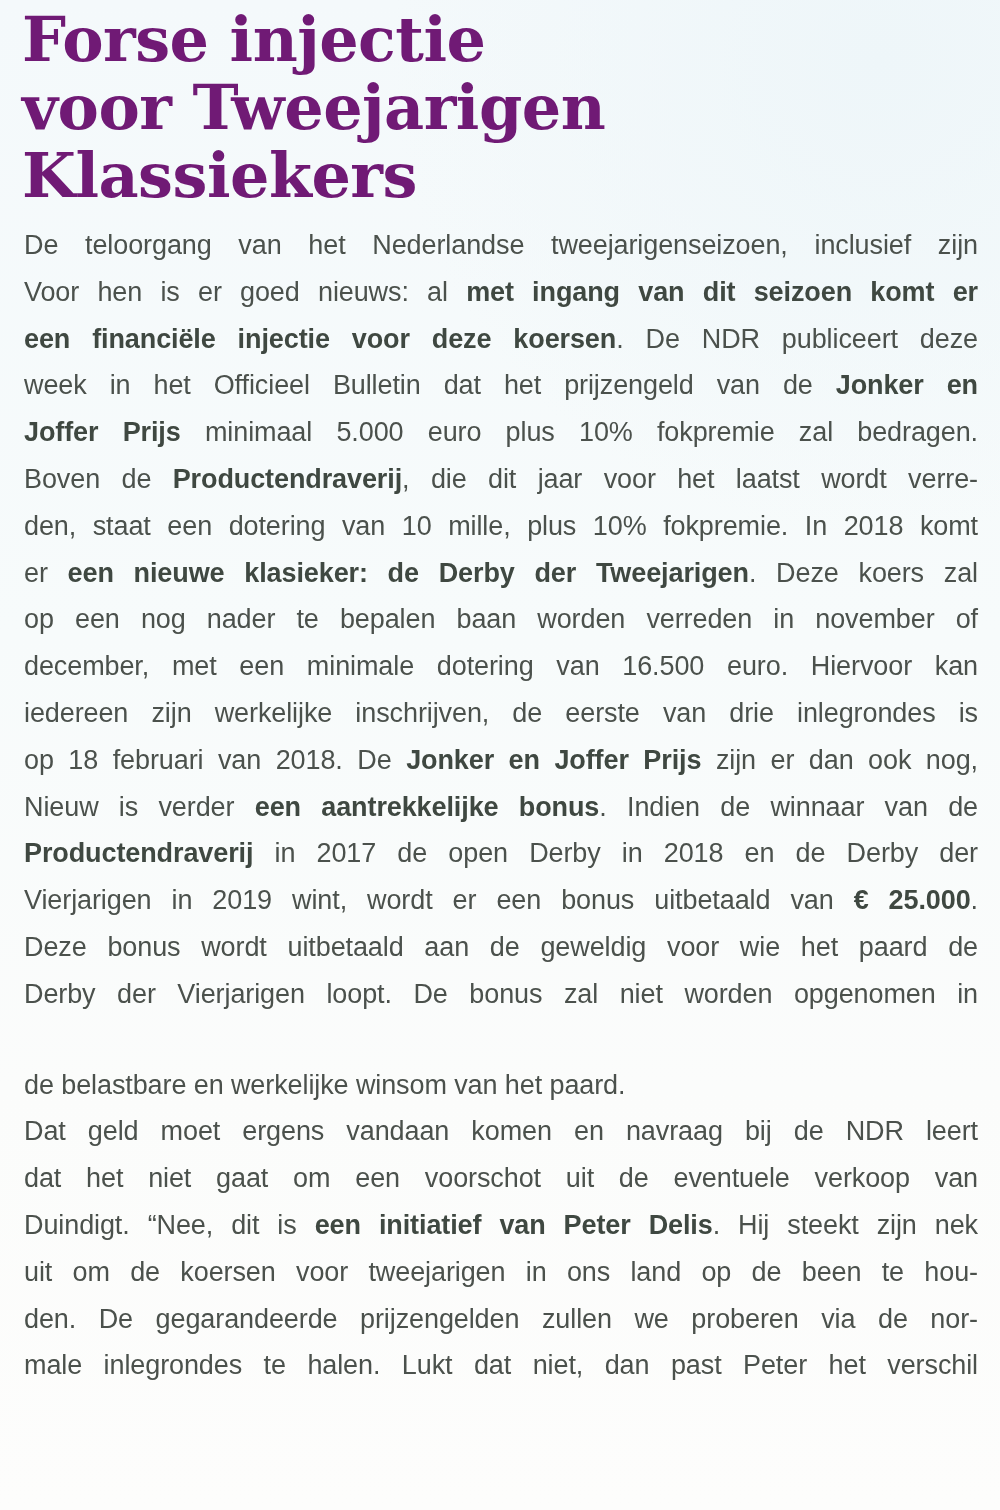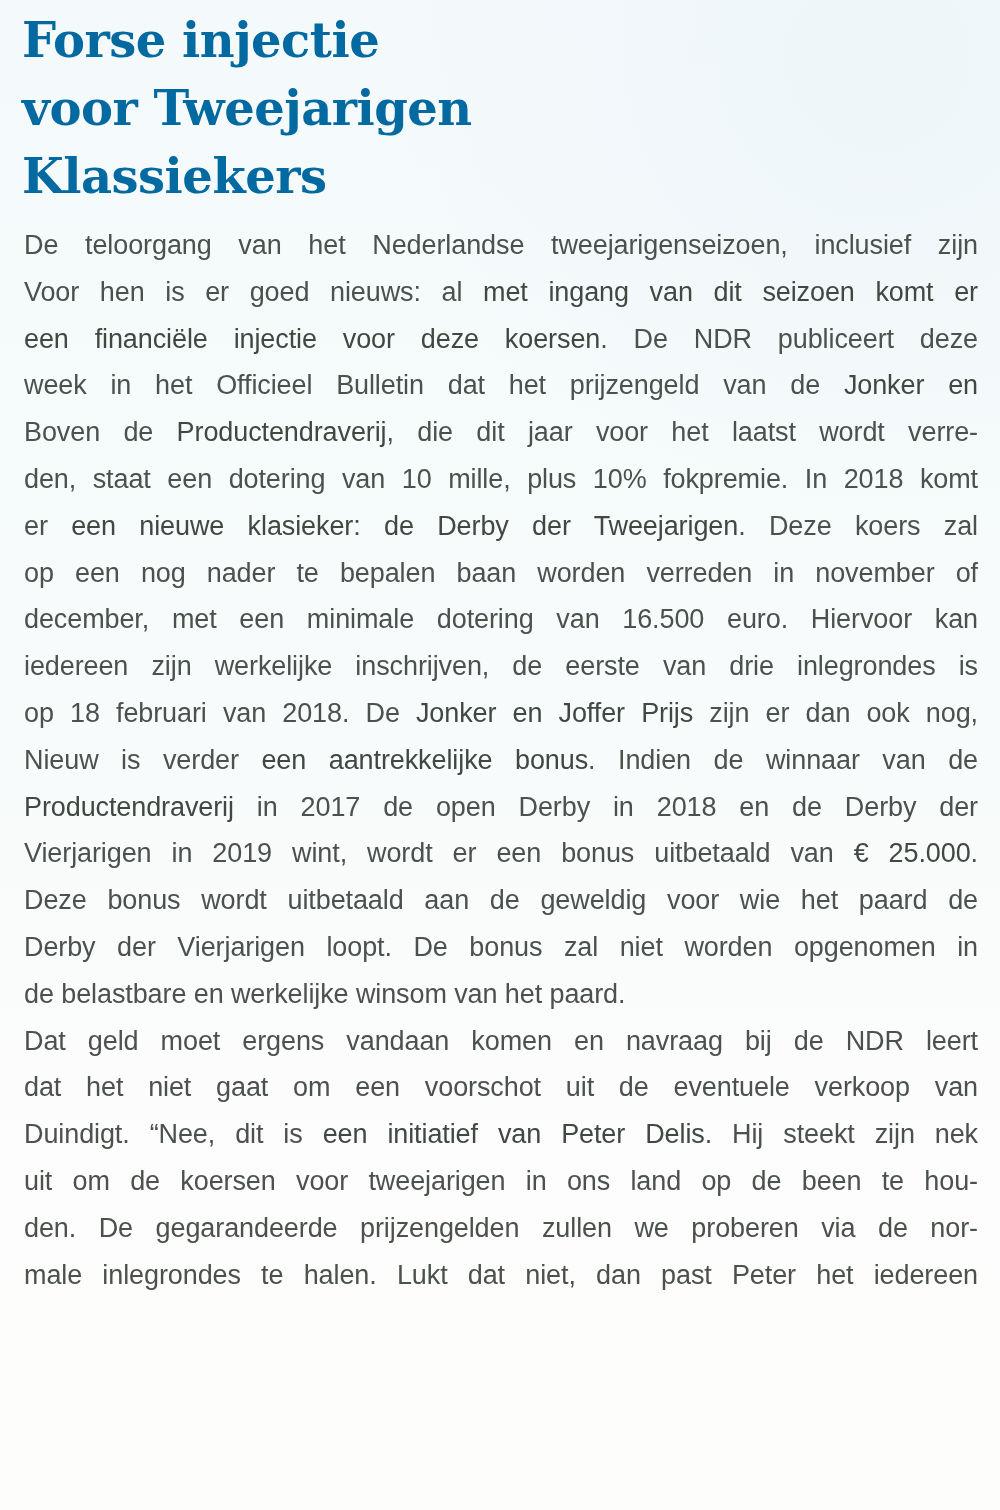--- a/index.html
+++ b/index.html
@@ -32,24 +32,24 @@
   }
 
   
   .headline {
     position: absolute;
     left: 22px;
     top: 6px;
     width: 956px;
     font-family: "DejaVu Serif", "Liberation Serif", serif;
     font-weight: 700;
-    font-size: 48px;
+    font-size: 62px;
     line-height: 68px;
     letter-spacing: -0.5px;
-    color: #0369a1;
+    color: #701a75;
     margin: 0;
   }
   .headline .hl-line {
     display: block;
     white-space: nowrap;
   }
 
   
   .body-copy {
     position: absolute;
@@ -65,23 +65,24 @@
     display: block;
     text-align: justify;
     text-align-last: justify;
     white-space: nowrap;
     height: 46.8px;
   }
   
   .ln.last {
     text-align: left;
     text-align-last: left;
+    margin-top: 44px;
   }
   .ln b {
-    font-weight: 400;
+    font-weight: 700;
     color: #3f4841;
   }
 </style>
 </head>
 <body>
 
 <div class="paper"></div>
 
 <div class="page">
 
@@ -89,34 +90,35 @@
     <span class="hl-line">Forse injectie</span>
     <span class="hl-line">voor Tweejarigen</span>
     <span class="hl-line">Klassiekers</span>
   </h1>
 
   <div class="body-copy">
     <span class="ln">De teloorgang van het Nederlandse tweejarigenseizoen, inclusief zijn</span>
     <span class="ln">Voor hen is er goed nieuws: al <b>met ingang van dit seizoen komt er</b></span>
     <span class="ln"><b>een financiële injectie voor deze koersen</b>. De NDR publiceert deze</span>
     <span class="ln">week in het Officieel Bulletin dat het prijzengeld van de <b>Jonker en</b></span>
+    <span class="ln"><b>Joffer Prijs</b> minimaal 5.000 euro plus 10% fokpremie zal bedragen.</span>
     <span class="ln">Boven de <b>Productendraverij</b>, die dit jaar voor het laatst wordt verre-</span>
     <span class="ln">den, staat een dotering van 10 mille, plus 10% fokpremie. In 2018 komt</span>
     <span class="ln">er <b>een nieuwe klasieker: de Derby der Tweejarigen</b>. Deze koers zal</span>
     <span class="ln">op een nog nader te bepalen baan worden verreden in november of</span>
     <span class="ln">december, met een minimale dotering van 16.500 euro. Hiervoor kan</span>
     <span class="ln">iedereen zijn werkelijke inschrijven, de eerste van drie inlegrondes is</span>
     <span class="ln">op 18 februari van 2018. De <b>Jonker en Joffer Prijs</b> zijn er dan ook nog,</span>
     <span class="ln">Nieuw is verder <b>een aantrekkelijke bonus</b>. Indien de winnaar van de</span>
     <span class="ln"><b>Productendraverij</b> in 2017 de open Derby in 2018 en de Derby der</span>
     <span class="ln">Vierjarigen in 2019 wint, wordt er een bonus uitbetaald van <b>€ 25.000</b>.</span>
     <span class="ln">Deze bonus wordt uitbetaald aan de geweldig voor wie het paard de</span>
     <span class="ln">Derby der Vierjarigen loopt. De bonus zal niet worden opgenomen in</span>
     <span class="ln last">de belastbare en werkelijke winsom van het paard.</span>
     <span class="ln">Dat geld moet ergens vandaan komen en navraag bij de NDR leert</span>
     <span class="ln">dat het niet gaat om een voorschot uit de eventuele verkoop van</span>
     <span class="ln">Duindigt. “Nee, dit is <b>een initiatief van Peter Delis</b>. Hij steekt zijn nek</span>
     <span class="ln">uit om de koersen voor tweejarigen in ons land op de been te hou-</span>
     <span class="ln">den. De gegarandeerde prijzengelden zullen we proberen via de nor-</span>
-    <span class="ln">male inlegrondes te halen. Lukt dat niet, dan past Peter het iedereen</span>
+    <span class="ln">male inlegrondes te halen. Lukt dat niet, dan past Peter het verschil</span>
   </div>
 
 </div>
 
 </body></html>

